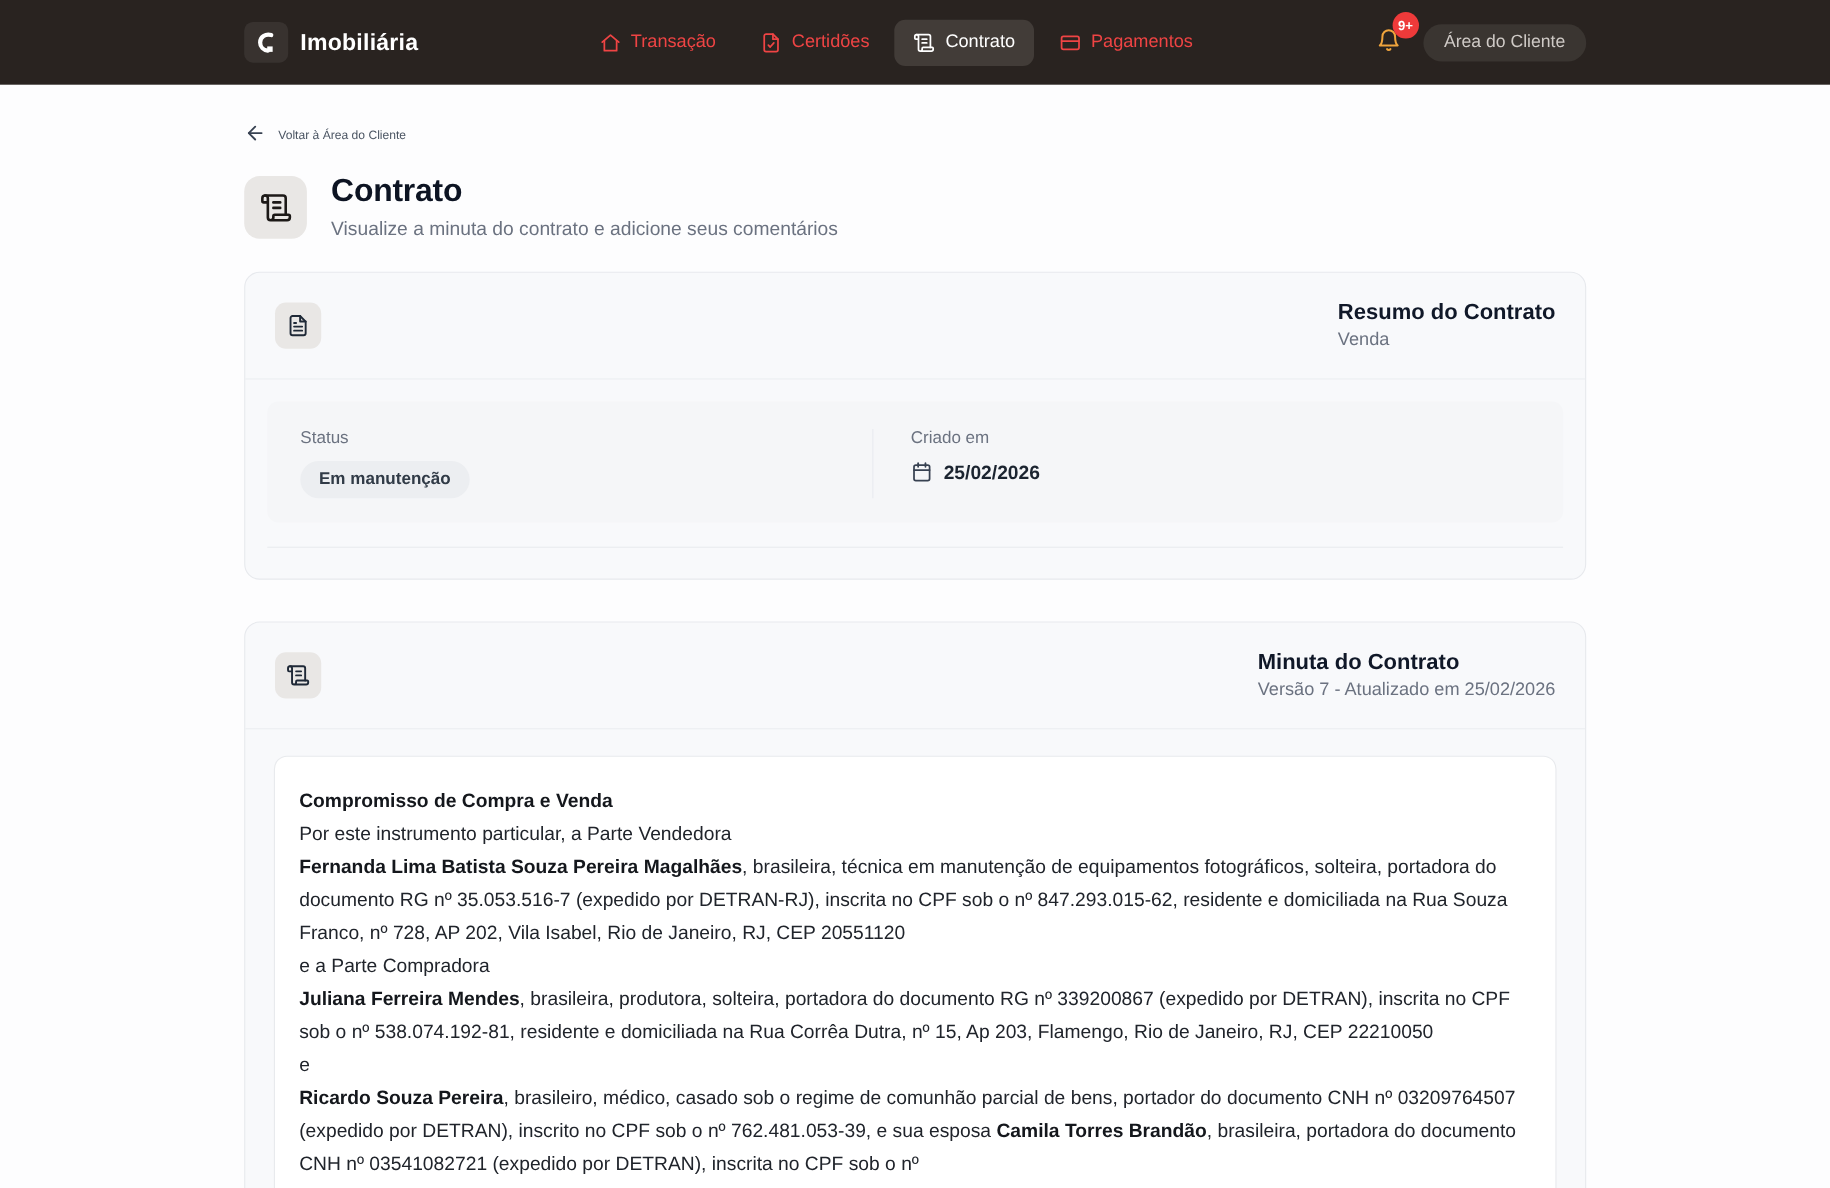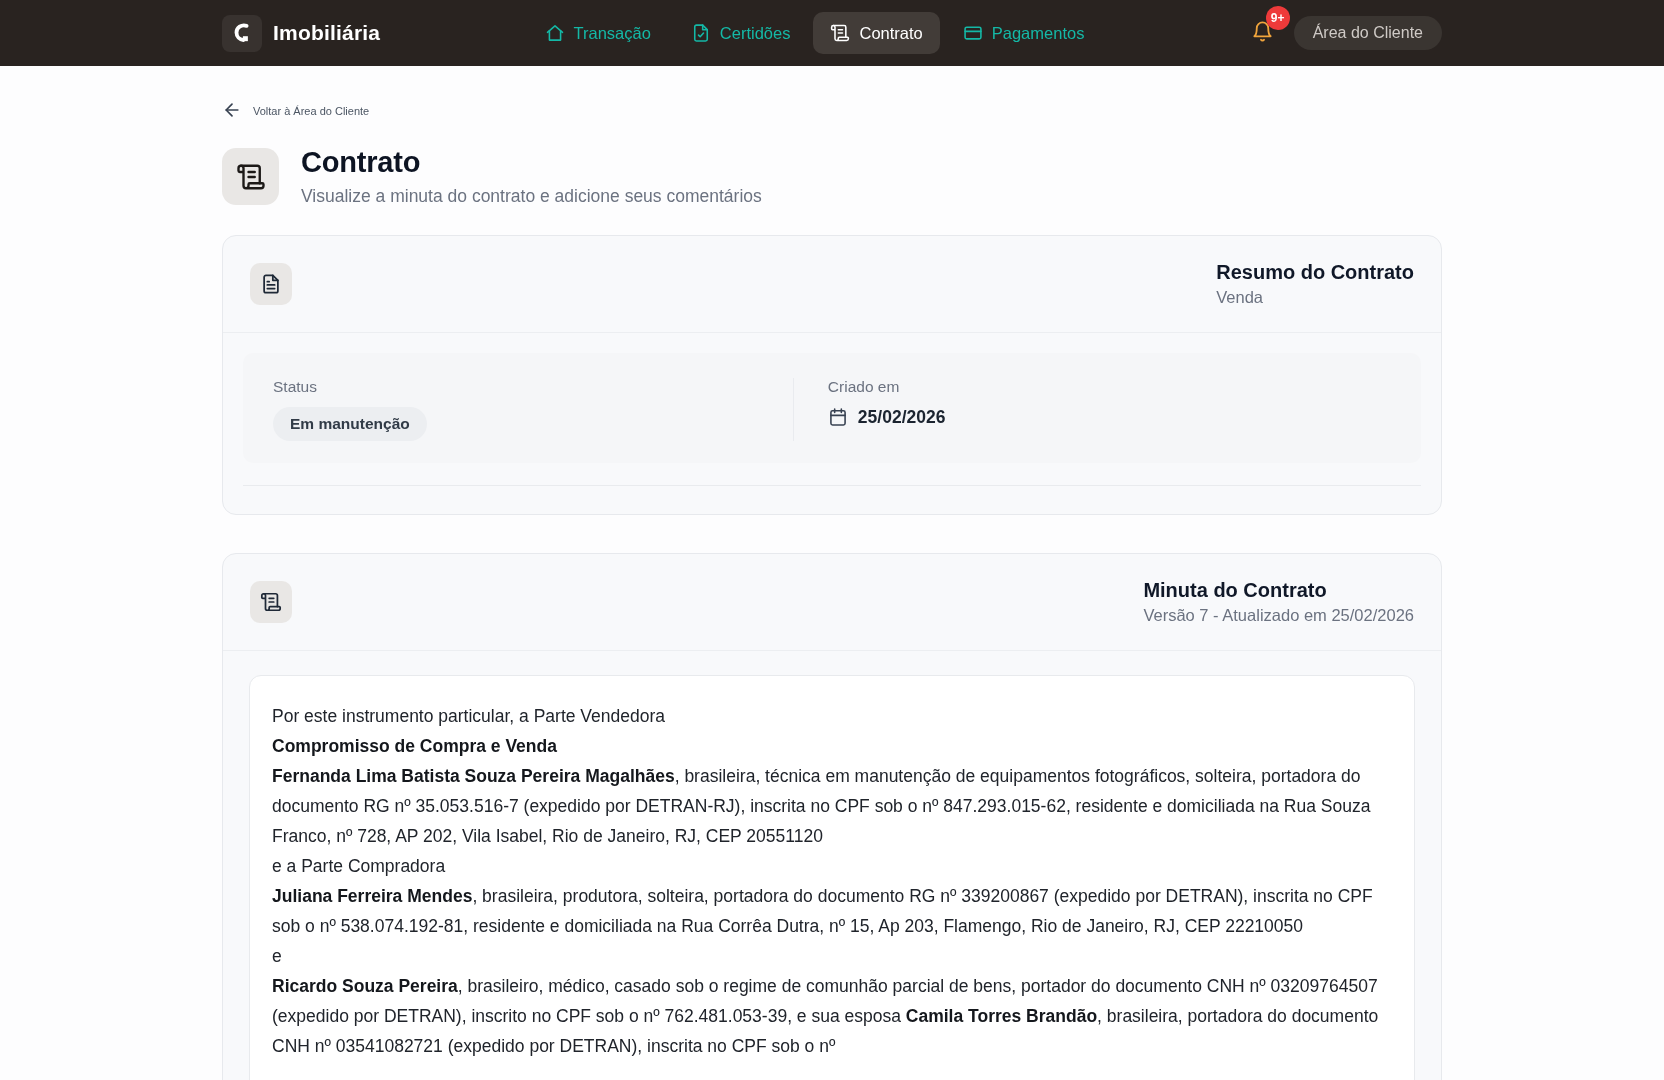--- a/index.html
+++ b/index.html
@@ -5,38 +5,38 @@
   * { box-sizing: border-box; margin: 0; padding: 0; }
   html, body { width: 1664px; height: 1080px; overflow: hidden; }
   body {
     font-family: "Liberation Sans", "DejaVu Sans", sans-serif;
     background: #fdfdfe;
     color: #111827;
   }
   .container { width: 1220px; margin: 0 auto; }
 
   
-  .topbar { height: 66px; background: #292320; }
+  .topbar { height: 77px; background: #292320; }
   .topbar-inner {
     width: 1220px; margin: 0 auto; height: 100%;
     display: flex; align-items: center; justify-content: space-between;
   }
   .brand { display: flex; align-items: center; gap: 11px; }
   .brand-logo {
     width: 40px; height: 37px; border-radius: 8px;
     background: rgba(255,255,255,0.07);
     display: flex; align-items: center; justify-content: center;
   }
   .brand-name { color: #ffffff; font-size: 21px; font-weight: 700; letter-spacing: 0.2px; }
 
   nav.main-nav { display: flex; align-items: center; gap: 6px; }
   .nav-item {
     display: flex; align-items: center; gap: 9px;
     padding: 11px 17px; border-radius: 10px;
-    color: #14b8a6; font-size: 16.5px; cursor: pointer;
+    color: #ef4444; font-size: 16.5px; cursor: pointer;
     background: transparent;
   }
   .nav-item.active { background: #423c38; color: #ffffff; }
   .nav-item svg { display: block; }
 
   .topbar-right { display: flex; align-items: center; gap: 18px; }
   .bell-btn { position: relative; cursor: pointer; padding: 4px 2px; }
   .bell-badge {
     position: absolute; top: -10px; right: -14px;
     min-width: 24px; height: 24px; padding: 0 5px;
@@ -262,22 +262,22 @@
         </svg>
       </span>
       <div>
         <h2 class="card-title">Minuta do Contrato</h2>
         <div class="card-subtitle">Versão 7 - Atualizado em 25/02/2026</div>
       </div>
     </div>
 
     <div class="doc-wrap">
       <div class="doc-box">
+        <div class="doc-paragraph"><strong>Compromisso de Compra e Venda</strong></div>
         <div class="doc-paragraph"><span>Por este instrumento particular, a Parte Vendedora</span></div>
-        <div class="doc-paragraph"><strong>Compromisso de Compra e Venda</strong></div>
         <div class="doc-paragraph"><strong>Fernanda Lima Batista Souza Pereira Magalhães</strong><span>, brasileira, técnica em manutenção de equipamentos fotográficos, solteira, portadora do documento RG nº 35.053.516-7 (expedido por DETRAN-RJ), inscrita no CPF sob o nº 847.293.015-62, residente e domiciliada na Rua Souza Franco, nº 728, AP 202, Vila Isabel, Rio de Janeiro, RJ, CEP 20551120</span></div>
         <div class="doc-paragraph"><span>e a Parte Compradora</span></div>
         <div class="doc-paragraph"><strong>Juliana Ferreira Mendes</strong><span>, brasileira, produtora, solteira, portadora do documento RG nº 339200867 (expedido por DETRAN), inscrita no CPF sob o nº 538.074.192-81, residente e domiciliada na Rua Corrêa Dutra, nº 15, Ap 203, Flamengo, Rio de Janeiro, RJ, CEP 22210050</span></div>
         <div class="doc-paragraph"><span>e</span></div>
         <div class="doc-paragraph"><strong>Ricardo Souza Pereira</strong><span>, brasileiro, médico, casado sob o regime de comunhão parcial de bens, portador do documento CNH nº 03209764507 (expedido por DETRAN), inscrito no CPF sob o nº 762.481.053-39, e sua esposa </span><strong>Camila Torres Brandão</strong><span>, brasileira, portadora do documento CNH nº 03541082721 (expedido por DETRAN), inscrita no CPF sob o nº</span></div>
       </div>
     </div>
   </section>
 
 </main>

